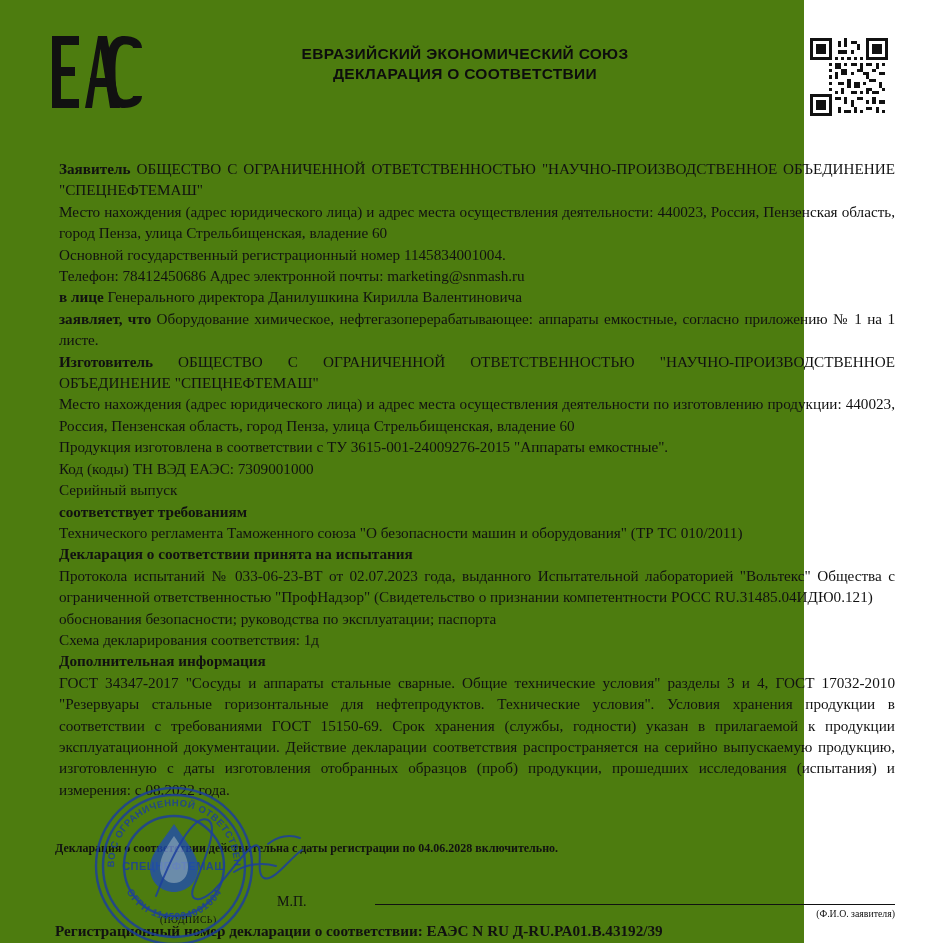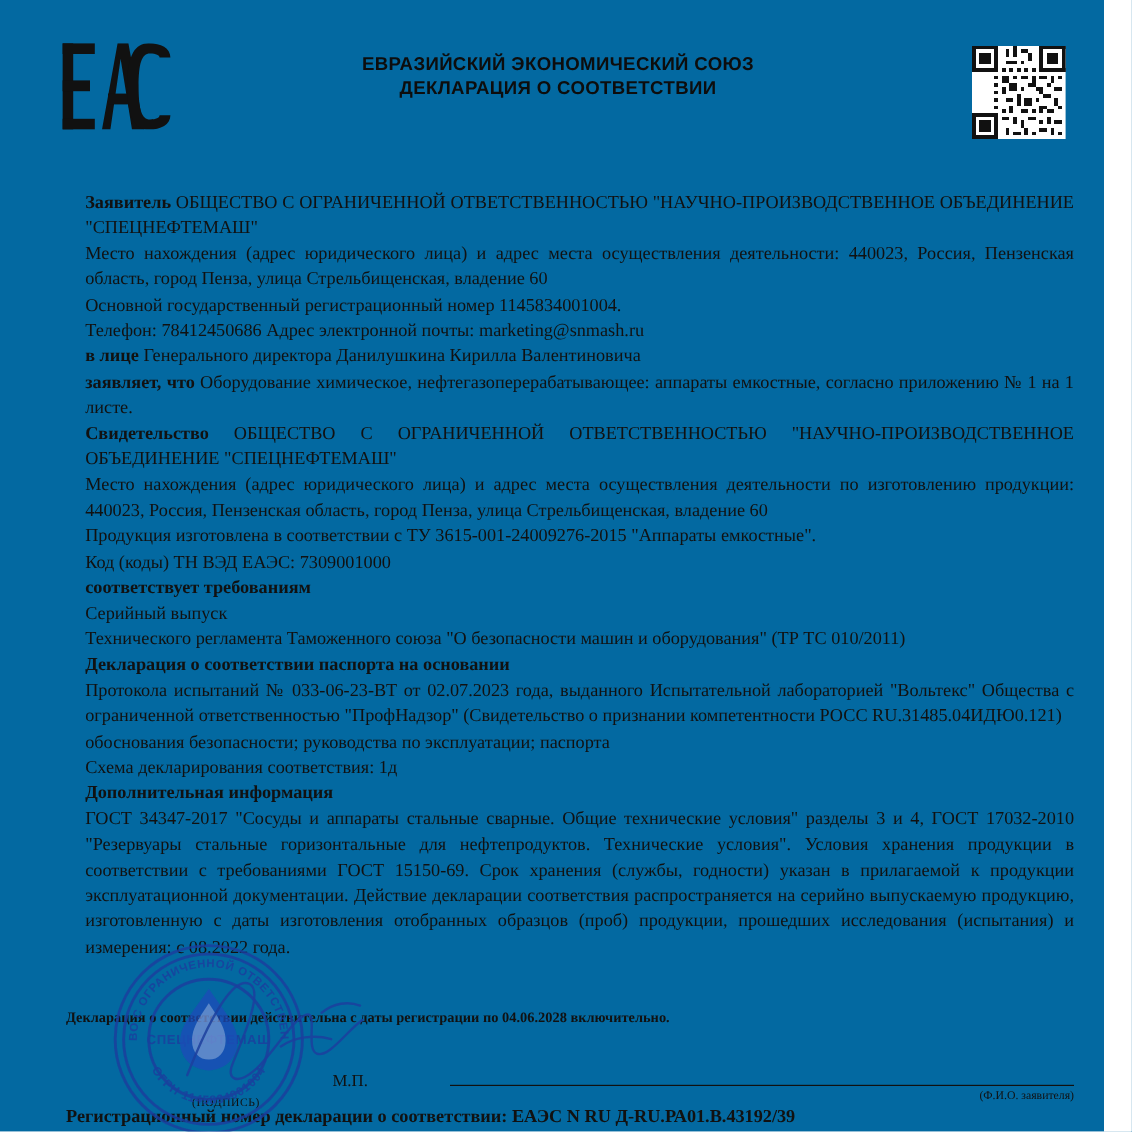--- a/index.html
+++ b/index.html
@@ -11,23 +11,23 @@
     width: 943px;
     height: 943px;
     font-family: "Liberation Serif", serif;
     color: #111111;
     position: relative;
     overflow: hidden;
   }
   .page {
     position: absolute;
     left: 0; top: 0;
-    width: 920px;
+    width: 804px;
     height: 943px;
-    background: #0369a1;
+    background: #4d7c0f;
   }
   
   .header {
     position: absolute;
     left: 0; top: 0;
     width: 943px;
     height: 140px;
   }
   .eac-mark {
     position: absolute;
@@ -69,21 +69,21 @@
   .content {
     position: absolute;
     left: 55px;
     top: 158px;
     width: 840px;
     font-size: 15.2px;
     line-height: 21.4px;
     text-align: left;
   }
   .content p {
-    margin: 0 0 0 16px;
+    margin: 0 0 0 4px;
     padding: 0;
   }
   .blk { margin-bottom: 0px; }
   b, .b { font-weight: bold; }
   .sect-head {
     font-weight: bold;
   }
   .just { text-align: justify; text-justify: inter-word; }
 
   
@@ -301,33 +301,33 @@
       <span class="b">в лице</span>
       <span>Генерального директора Данилушкина Кирилла Валентиновича</span>
     </p>
 
     <p class="blk just">
       <span class="b">заявляет, что</span>
       <span>Оборудование химическое, нефтегазоперерабатывающее: аппараты емкостные, согласно приложению № 1 на 1 листе.</span>
     </p>
 
     <p class="blk just">
-      <span class="b">Свидетельство</span>
+      <span class="b">Изготовитель</span>
       <span>ОБЩЕСТВО С ОГРАНИЧЕННОЙ ОТВЕТСТВЕННОСТЬЮ "НАУЧНО-ПРОИЗВОДСТВЕННОЕ ОБЪЕДИНЕНИЕ "СПЕЦНЕФТЕМАШ"</span>
     </p>
 
     <p class="blk just">Место нахождения (адрес юридического лица) и адрес места осуществления деятельности по изготовлению продукции: 440023, Россия, Пензенская область, город Пенза, улица Стрельбищенская, владение 60</p>
     <p class="blk just">Продукция изготовлена в соответствии с ТУ 3615-001-24009276-2015 "Аппараты емкостные".</p>
     <p class="blk">Код (коды) ТН ВЭД ЕАЭС: 7309001000</p>
+    <p class="blk">Серийный выпуск</p>
+
     <p class="blk sect-head">соответствует требованиям</p>
-
-    <p class="blk">Серийный выпуск</p>
     <p class="blk just">Технического регламента Таможенного союза "О безопасности машин и оборудования" (ТР ТС 010/2011)</p>
 
-    <p class="blk sect-head">Декларация о соответствии паспорта на основании</p>
+    <p class="blk sect-head">Декларация о соответствии принята на испытания</p>
     <p class="blk just">Протокола испытаний № 033-06-23-ВТ от 02.07.2023 года, выданного Испытательной лабораторией "Вольтекс" Общества с ограниченной ответственностью "ПрофНадзор" (Свидетельство о признании компетентности РОСС RU.31485.04ИДЮ0.121)</p>
     <p class="blk just">обоснования безопасности; руководства по эксплуатации; паспорта</p>
     <p class="blk">Схема декларирования соответствия: 1д</p>
 
     <p class="blk sect-head">Дополнительная информация</p>
     <p class="blk just">ГОСТ 34347-2017 "Сосуды и аппараты стальные сварные. Общие технические условия" разделы 3 и 4, ГОСТ 17032-2010 "Резервуары стальные горизонтальные для нефтепродуктов. Технические условия". Условия хранения продукции в соответствии с требованиями ГОСТ 15150-69. Срок хранения (службы, годности) указан в прилагаемой к продукции эксплуатационной документации. Действие декларации соответствия распространяется на серийно выпускаемую продукцию, изготовленную с даты изготовления отобранных образцов (проб) продукции, прошедших исследования (испытания) и измерения: с 08.2022 года.</p>
   </div>
 
   <div class="sig-row">
     <div class="valid-line">Декларация о соответствии действительна с даты регистрации по 04.06.2028 включительно.</div>

